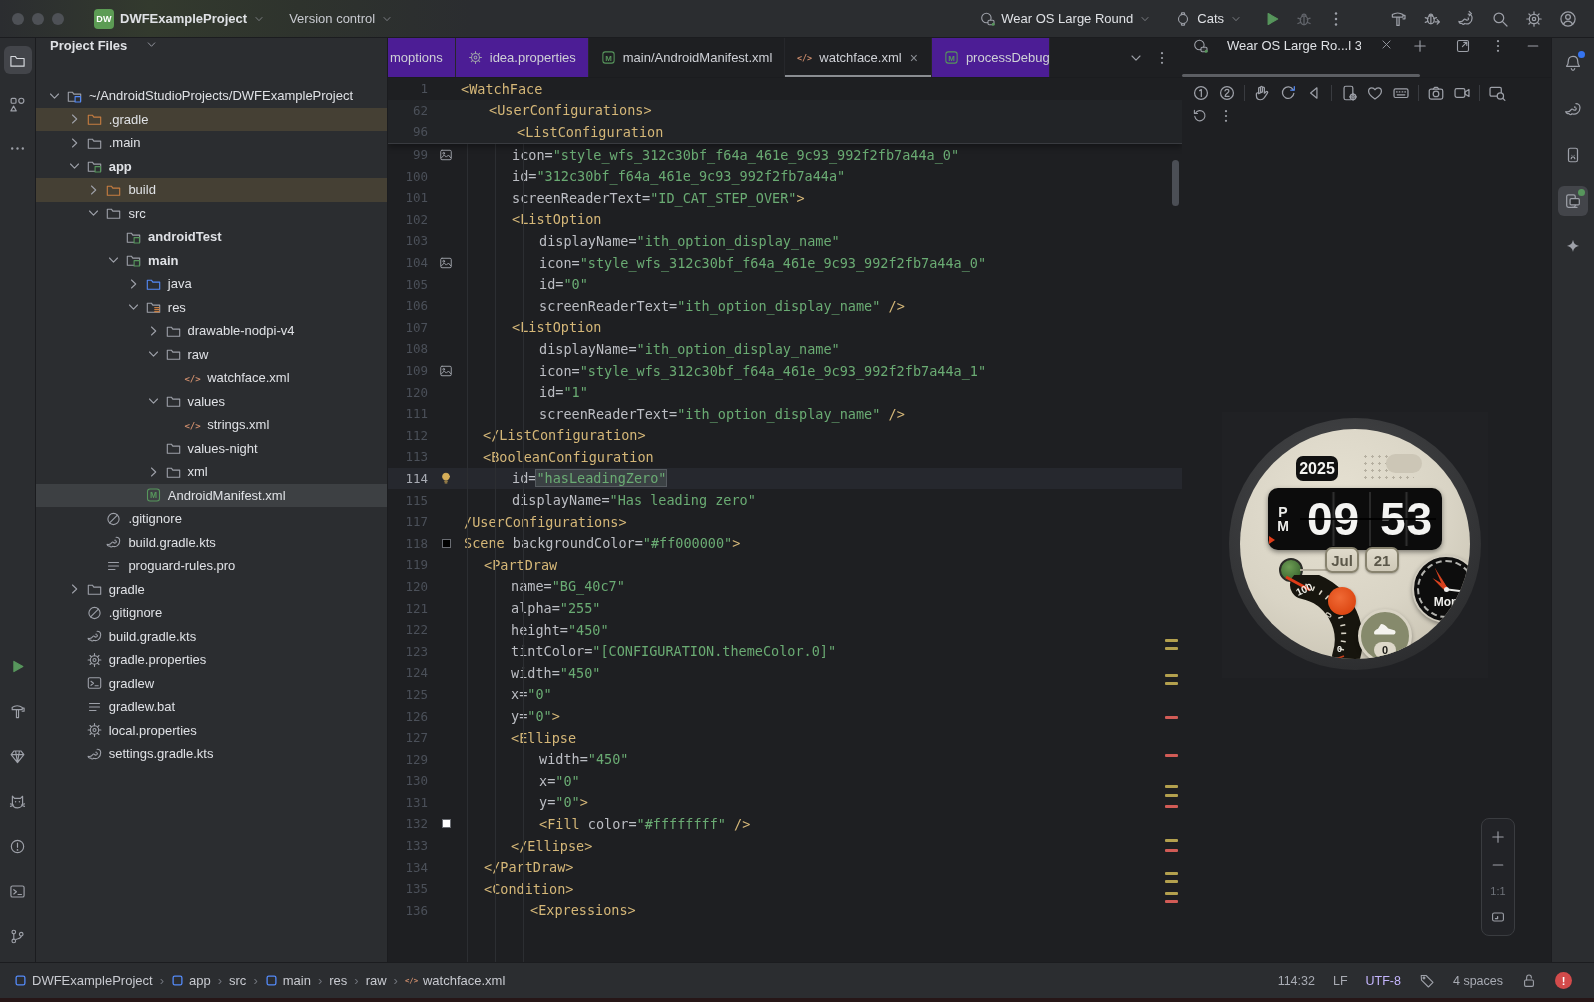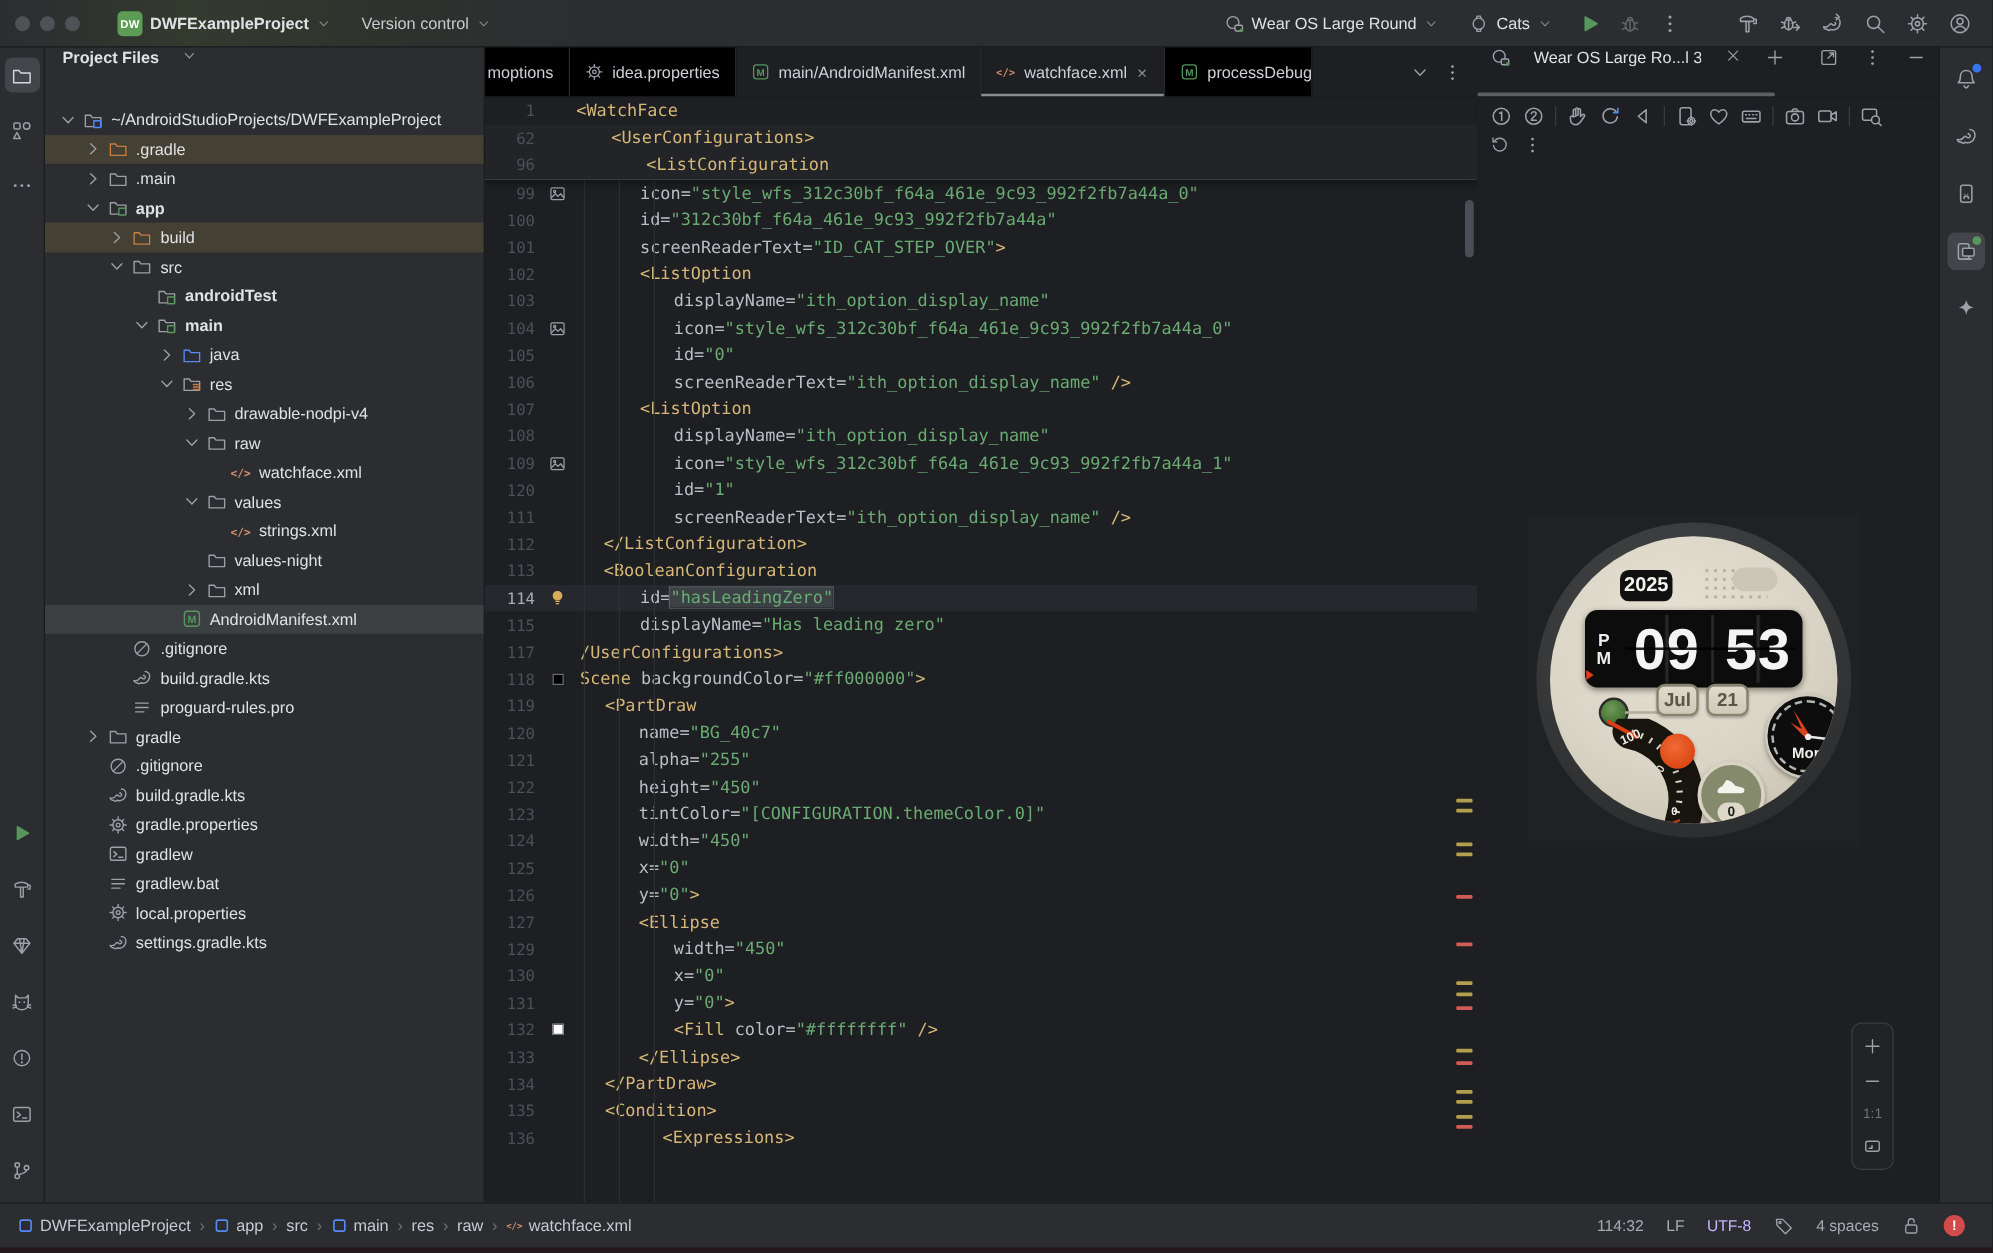--- a/index.html
+++ b/index.html
@@ -44,21 +44,21 @@
   .trow .ticon{width:17px;height:16px}
   .tlabel{padding-left:3px;color:#dfe1e5}
   .tlabel.b{font-weight:bold}
   .trow.brown{background:#454034}
   .trow.selected{background:#3d4043}
   
   #editor{flex:1;min-width:0;background:#1e1f22;position:relative;display:flex;flex-direction:column}
   #tabs{height:40px;flex:none;display:flex;align-items:stretch;background:#1e1f22;border-bottom:1px solid #1b1c1f}
   .tab{display:flex;align-items:center;gap:7px;padding:0 12px;color:#ced0d6;border-right:1px solid #26272b;position:relative}
   .tab .ic{width:15px;height:15px}
-  .tab.tint{background:#000000}
+  .tab.tint{background:#4c1d95}
   .tab.active{background:#1e1f22}
   .tab.active::after{content:"";position:absolute;left:0;right:0;bottom:0;height:2px;background:#8a8d92}
   .tab.clipL{padding-left:2px}
   .tab.clipR{max-width:118px;overflow:hidden}
   .tab-close{color:#8a8d93;font-size:14px;line-height:1;padding:0 1px}
   #tab-ctrls{margin-left:auto;display:flex;align-items:center;gap:10px;padding-right:12px}
   #codewrap{flex:1;position:relative;overflow:hidden;font-family:"DejaVu Sans Mono",monospace;font-size:13.5px}
   .cline{height:21.6px;display:flex;align-items:center;white-space:pre}
   .lnum{width:46px;flex:none;text-align:right;color:#4b5059;font-size:12.5px;padding-right:6px}
   .gslot{width:24px;flex:none;display:flex;align-items:center;justify-content:center}

